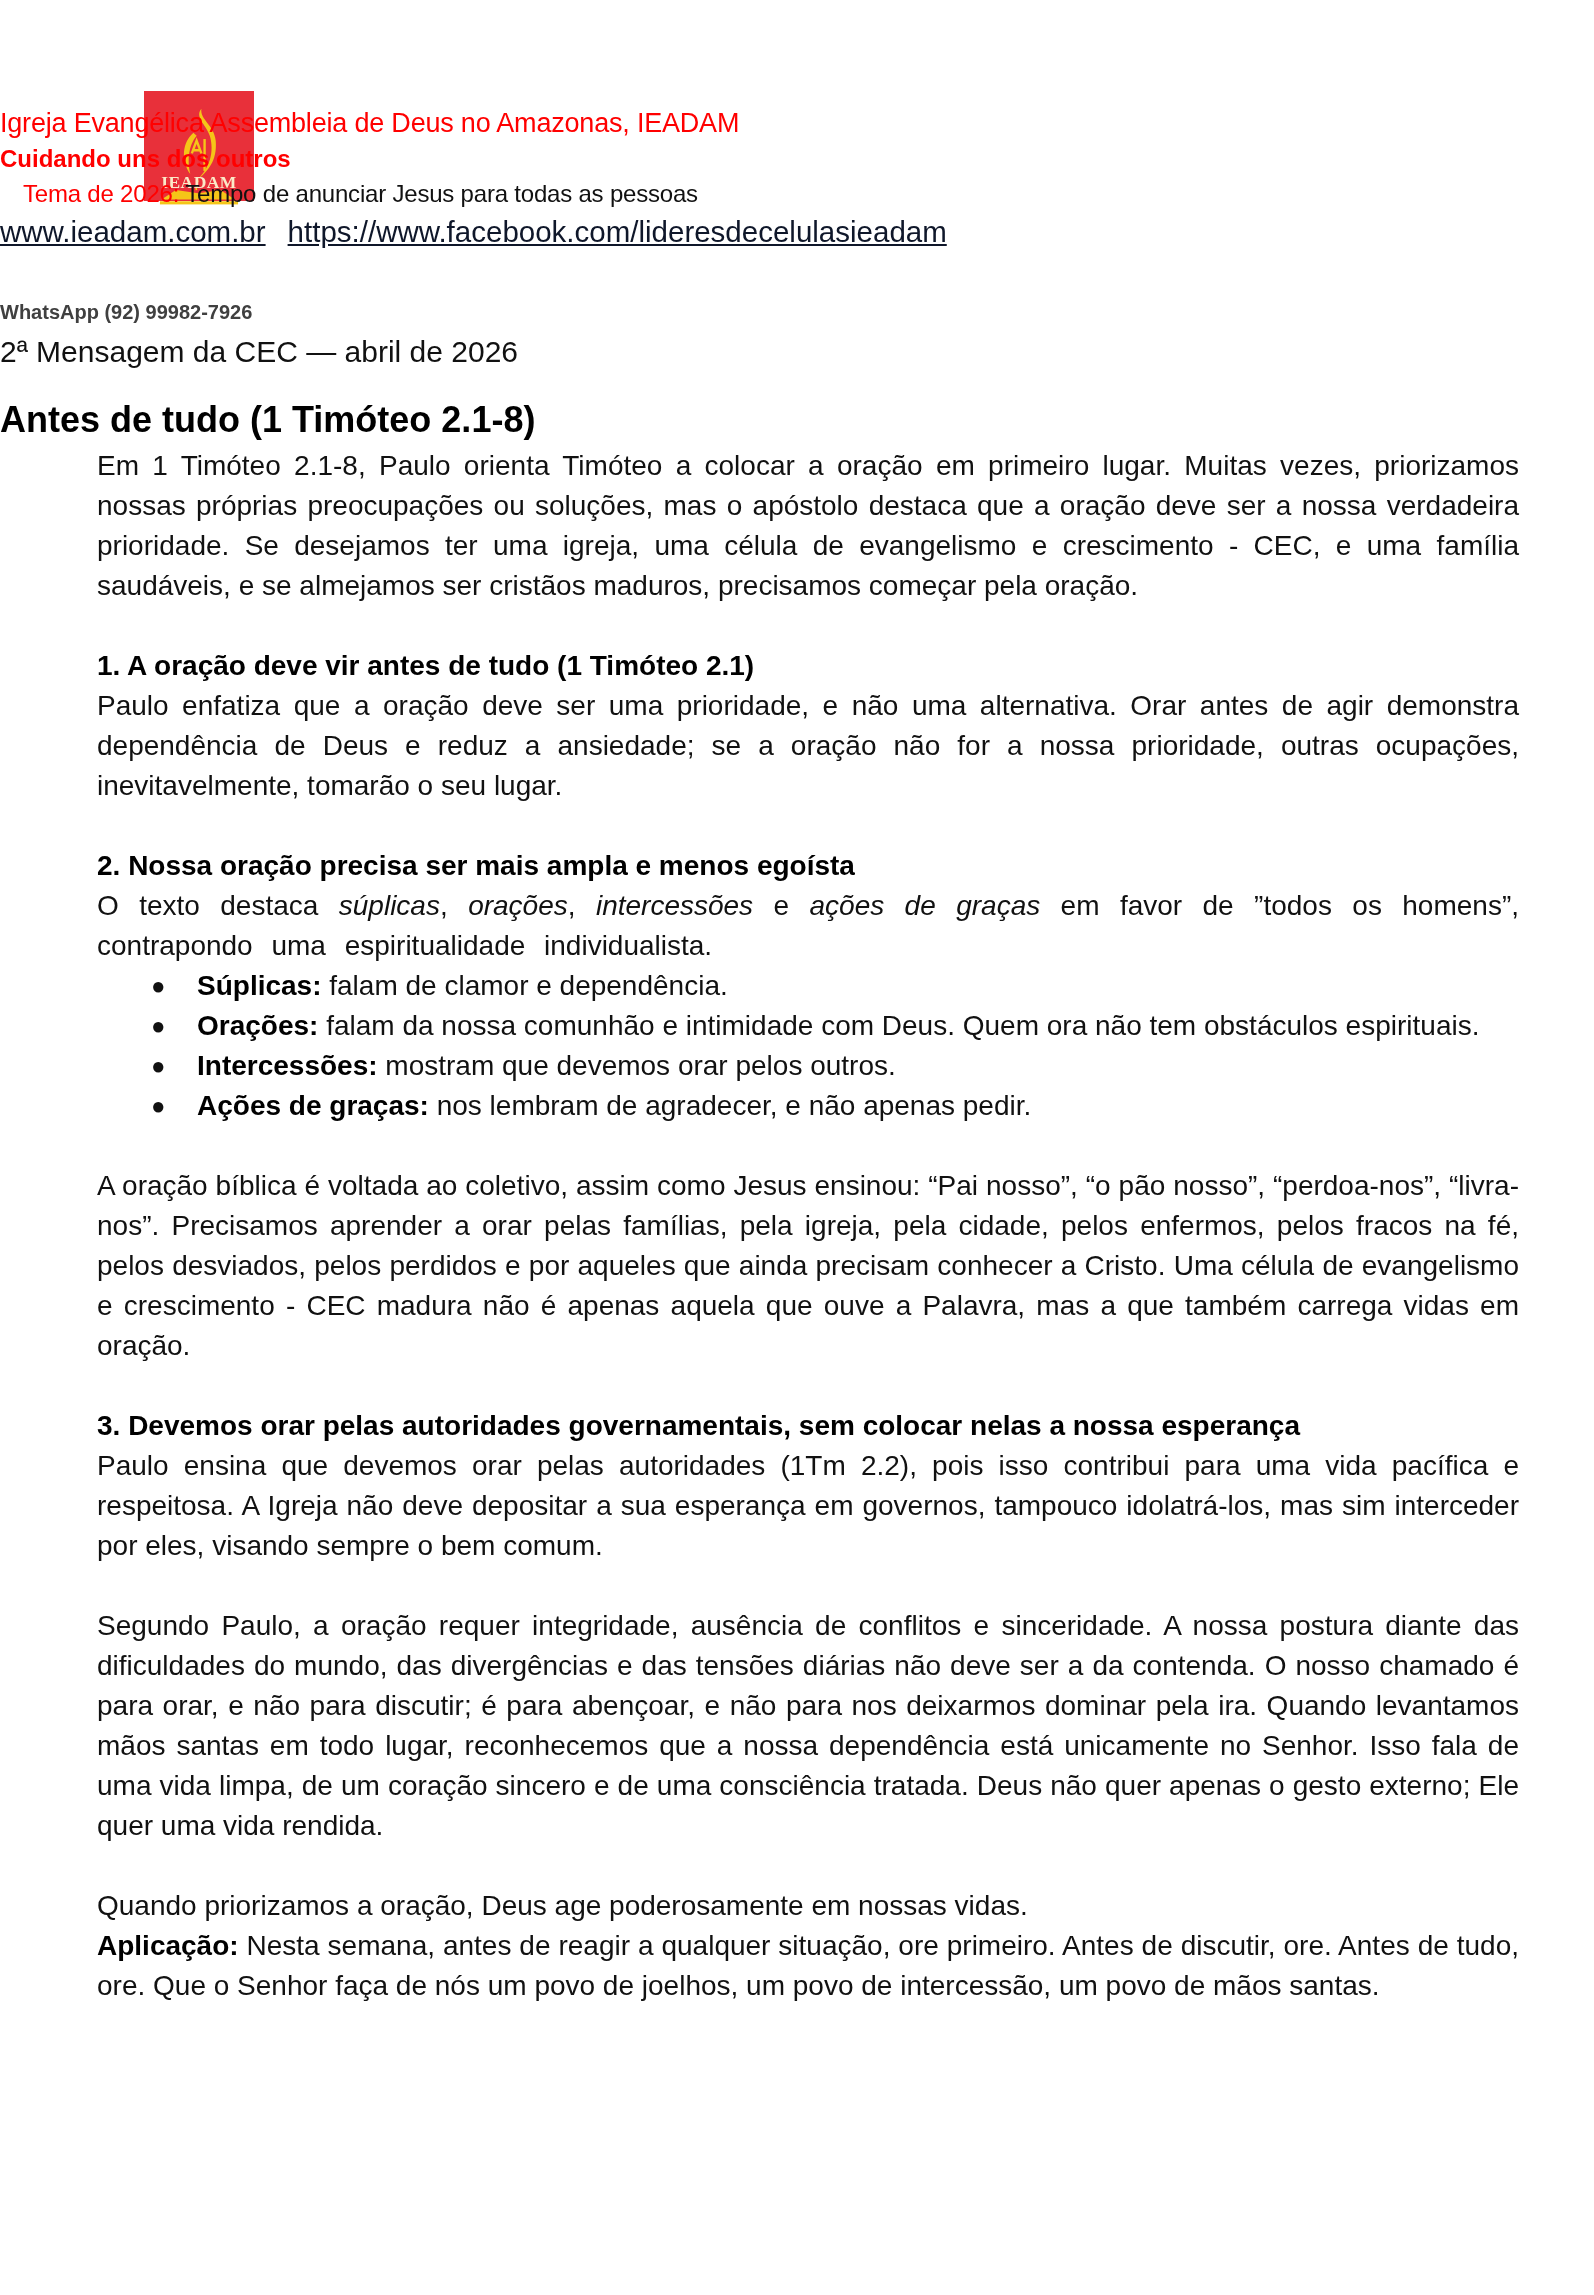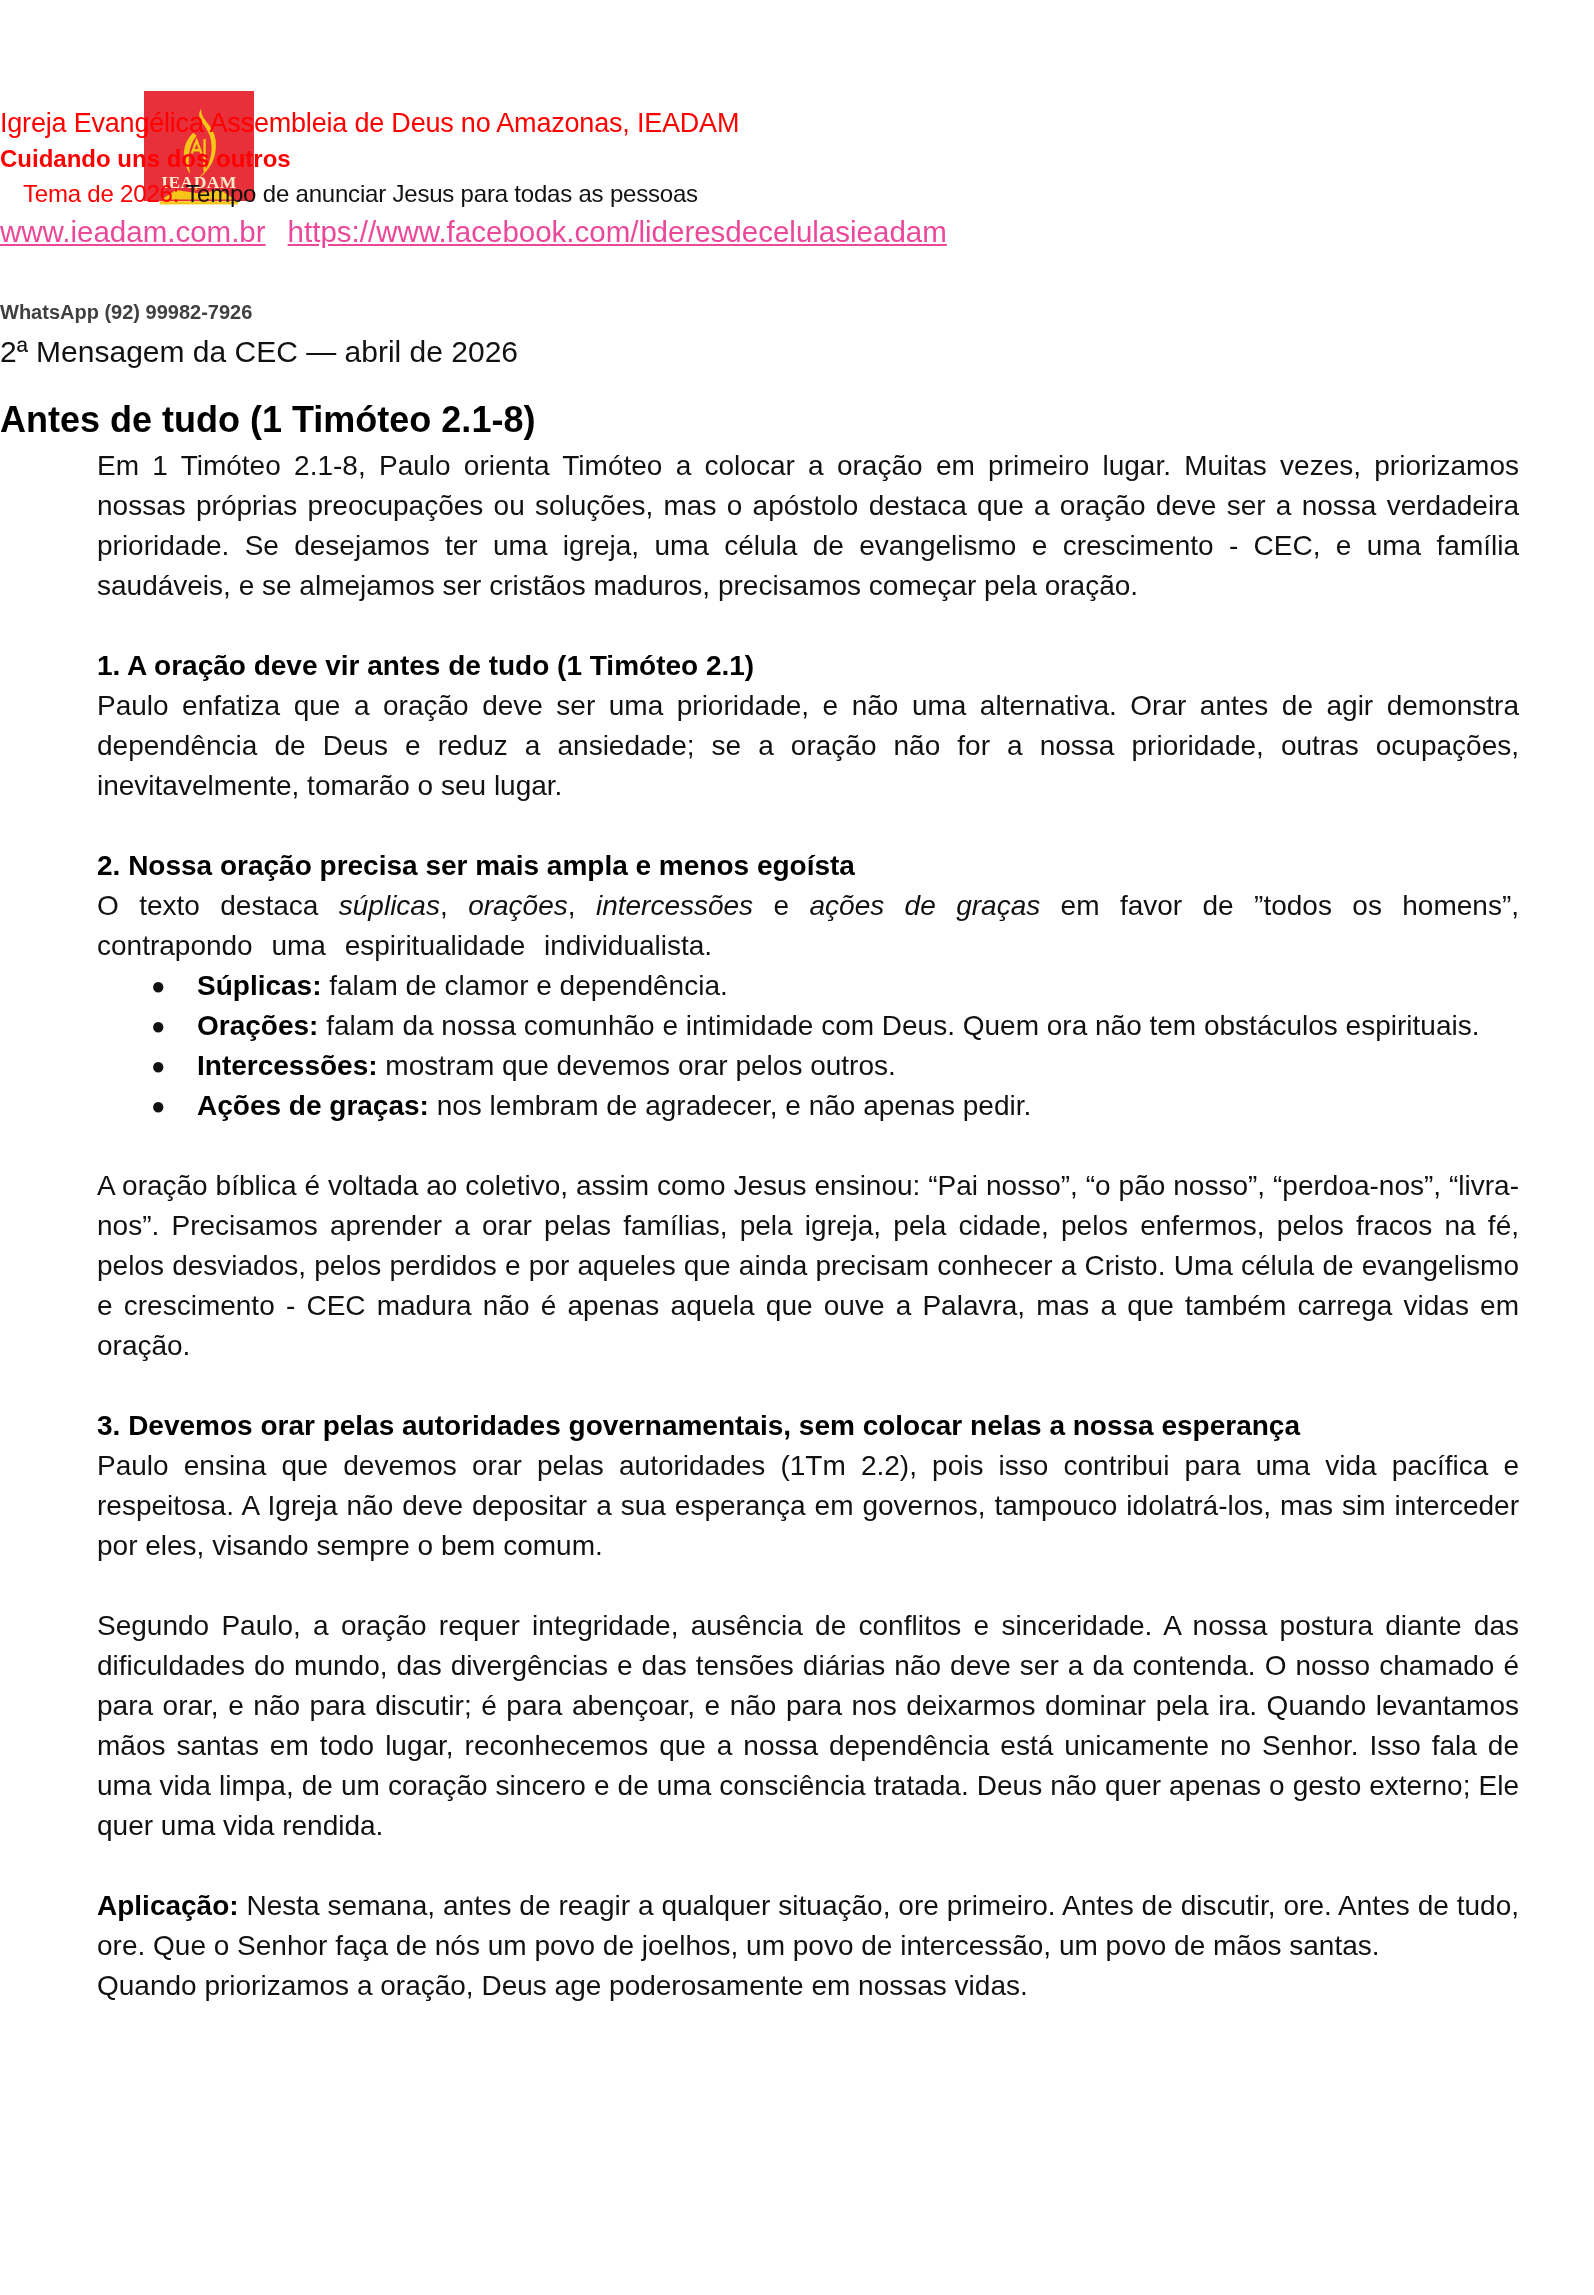--- a/index.html
+++ b/index.html
@@ -17,21 +17,21 @@
       font-family: "Liberation Serif", serif; font-weight: bold; font-size: 17.5px;
       color: #fbe9c8; letter-spacing: 0.4px;
     }
     .hdr { position: absolute; left: 0; width: 1454px; white-space: nowrap; }
     .hdr-title { top: 108px; font-size: 27px; color: #ff0000; letter-spacing: -0.2px; }
     .hdr-tagline { top: 145px; font-size: 24px; color: #ff0000; font-weight: bold; }
     .hdr-theme { top: 180px; font-size: 24px; letter-spacing: -0.2px; }
     .hdr-theme .lbl { color: #ff0000; margin-left: 23px; }
     .hdr-theme .val { color: #111; }
     .hdr-links { top: 215px; font-size: 29.5px; }
-    .hdr-links a { color: #ec4899; text-decoration: underline; }
+    .hdr-links a { color: #0f172a; text-decoration: underline; }
     .hdr-links .gap { display: inline-block; width: 22px; }
     .hdr-whats { top: 257px; font-size: 20px; color: #404040; font-weight: bold; margin-top: 44px; }
 
     .msg-sub { top: 335px; font-size: 30px; color: #111; }
     .msg-title { top: 375px; font-size: 36px; color: #000; font-weight: bold; margin-top: 24px; }
 
     .content {
       position: absolute; left: 97px; width: 1422px; top: 446px;
       font-size: 28px; line-height: 40px; color: #111;
     }
@@ -99,16 +99,16 @@
   <p>A oração bíblica é voltada ao coletivo, assim como Jesus ensinou: “Pai nosso”, “o pão nosso”, “perdoa-nos”, “livra-nos”. Precisamos aprender a orar pelas famílias, pela igreja, pela cidade, pelos enfermos, pelos fracos na fé, pelos desviados, pelos perdidos e por aqueles que ainda precisam conhecer a Cristo. Uma célula de evangelismo e crescimento - CEC madura não é apenas aquela que ouve a Palavra, mas a que também carrega vidas em oração.</p>
   <div class="gapblock"></div>
 
   <h2>3. Devemos orar pelas autoridades governamentais, sem colocar nelas a nossa esperança</h2>
   <p>Paulo ensina que devemos orar pelas autoridades (1Tm 2.2), pois isso contribui para uma vida pacífica e respeitosa. A Igreja não deve depositar a sua esperança em governos, tampouco idolatrá-los, mas sim interceder por eles, visando sempre o bem comum.</p>
   <div class="gapblock"></div>
 
   <p>Segundo Paulo, a oração requer integridade, ausência de conflitos e sinceridade. A nossa postura diante das dificuldades do mundo, das divergências e das tensões diárias não deve ser a da contenda. O nosso chamado é para orar, e não para discutir; é para abençoar, e não para nos deixarmos dominar pela ira. Quando levantamos mãos santas em todo lugar, reconhecemos que a nossa dependência está unicamente no Senhor. Isso fala de uma vida limpa, de um coração sincero e de uma consciência tratada. Deus não quer apenas o gesto externo; Ele quer uma vida rendida.</p>
   <div class="gapblock"></div>
 
+  <p>Quando priorizamos a oração, Deus age poderosamente em nossas vidas.</p>
   <p><b>Aplicação:</b><span> Nesta semana, antes de reagir a qualquer situação, ore primeiro. Antes de discutir, ore. Antes de tudo, ore. Que o Senhor faça de nós um povo de joelhos, um povo de intercessão, um povo de mãos santas.</span></p>
-  <p>Quando priorizamos a oração, Deus age poderosamente em nossas vidas.</p>
 </div>
 
 
 </body></html>

